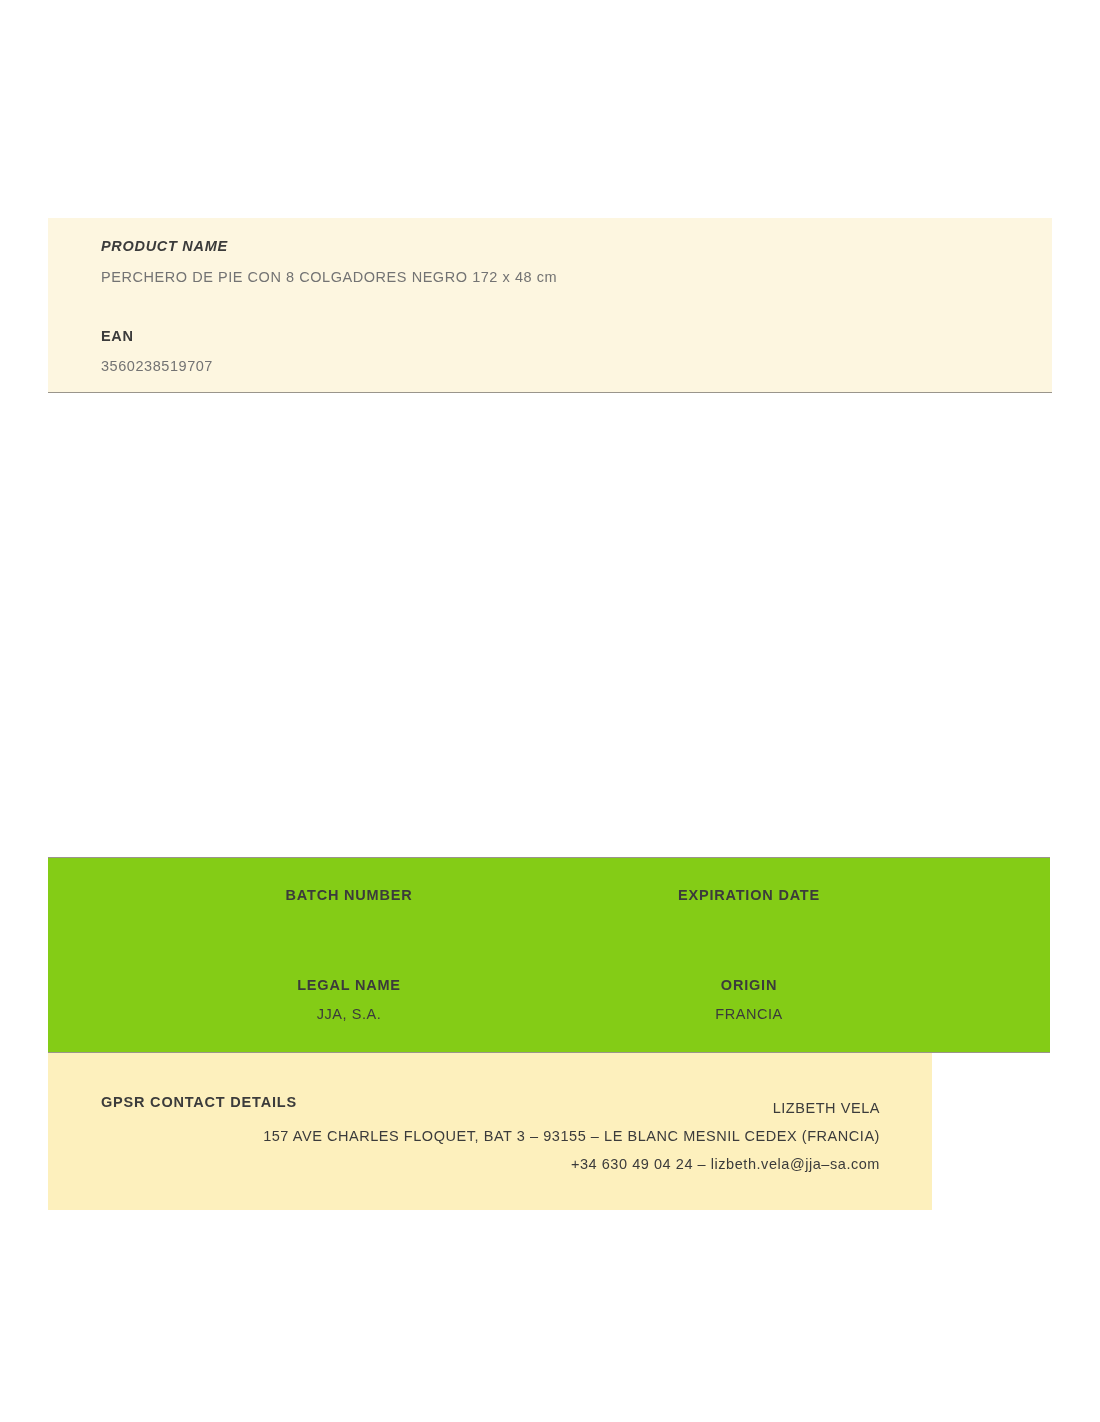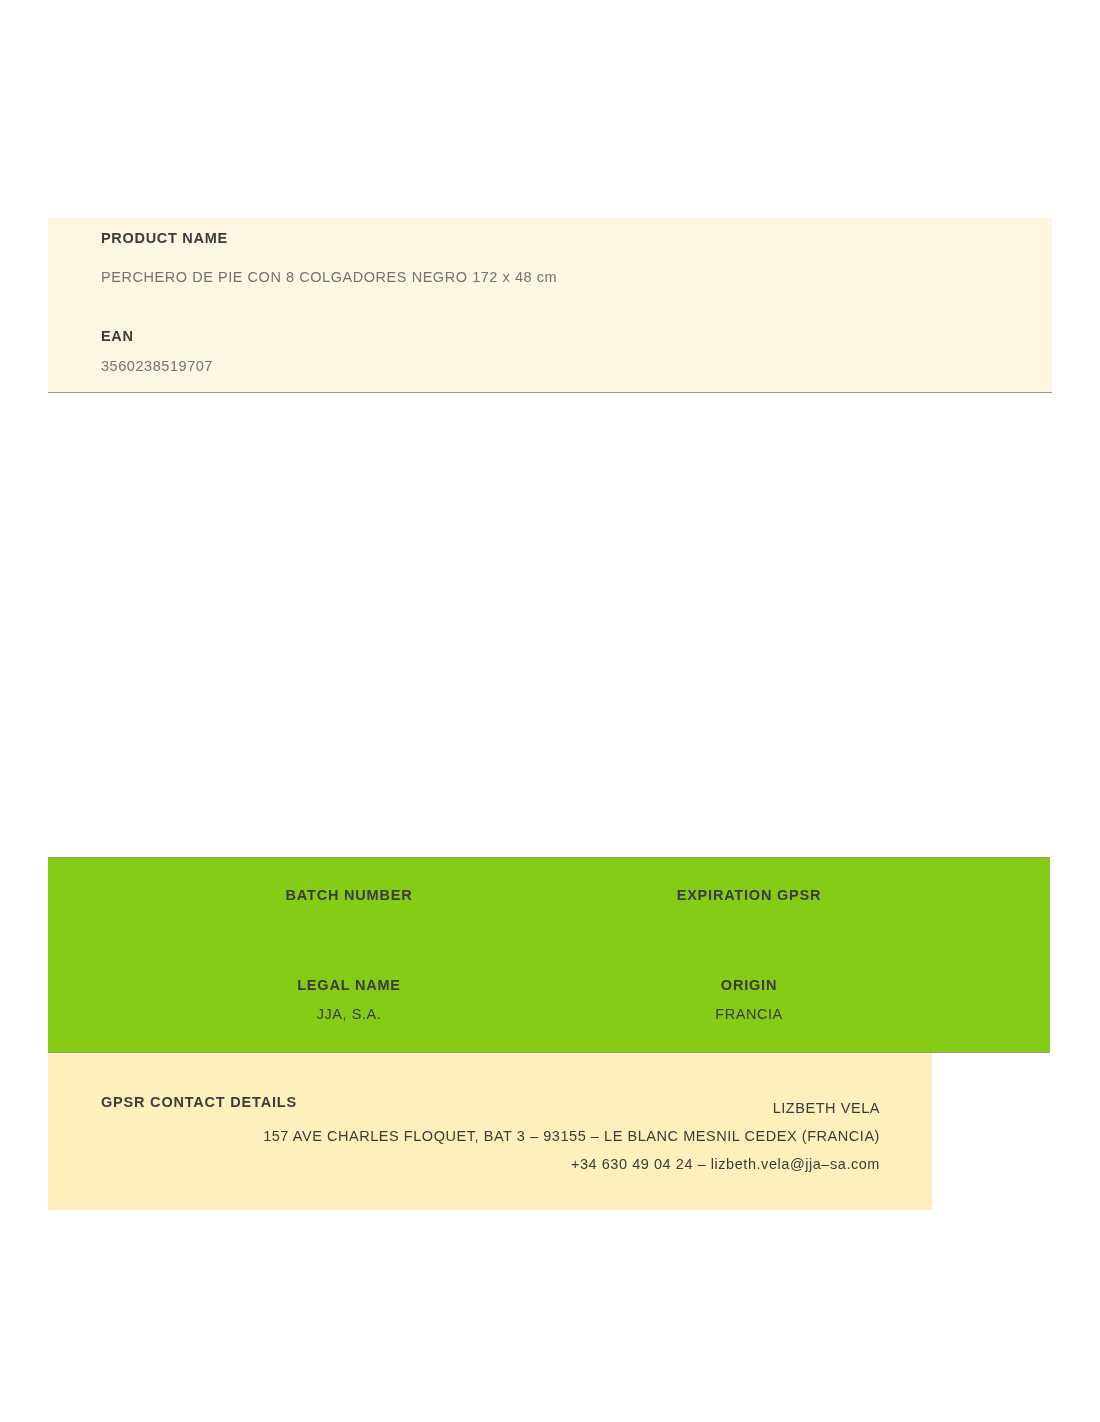--- a/index.html
+++ b/index.html
@@ -44,21 +44,21 @@
     color: #3b3b3b;
   }
   .product-block .value {
     position: absolute;
     left: 53px;
     font-size: 14.5px;
     font-weight: normal;
     letter-spacing: 0.55px;
     color: #737373;
   }
-  .lbl-product-name { top: 12px; }
+  .lbl-product-name { top: 20px; font-style: italic; }
   .val-product-name { top: 51px; }
   .lbl-ean { top: 110px; }
   .val-ean { top: 140px; letter-spacing: 0.7px; }
 
   
   .blank-area {
     position: absolute;
     left: 48px;
     top: 393px;
     width: 1004px;
@@ -137,21 +137,21 @@
     <div class="label lbl-product-name">PRODUCT NAME</div>
     <div class="value val-product-name">PERCHERO DE PIE CON 8 COLGADORES NEGRO 172 x 48 cm</div>
     <div class="label lbl-ean">EAN</div>
     <div class="value val-ean">3560238519707</div>
   </section>
 
   <div class="blank-area"></div>
 
   <section class="detail-block">
     <div class="cell head c-batch-head">BATCH NUMBER</div>
-    <div class="cell head c-exp-head">EXPIRATION GPSR</div>
+    <div class="cell head c-exp-head">EXPIRATION DATE</div>
     <div class="cell head c-legal-head">LEGAL NAME</div>
     <div class="cell head c-origin-head">ORIGIN</div>
     <div class="cell val c-legal-val">JJA, S.A.</div>
     <div class="cell val c-origin-val">FRANCIA</div>
   </section>
 
   <section class="gpsr-block">
     <div class="gpsr-label">GPSR CONTACT DETAILS</div>
     <div class="gpsr-lines">
       <div>LIZBETH VELA</div>

